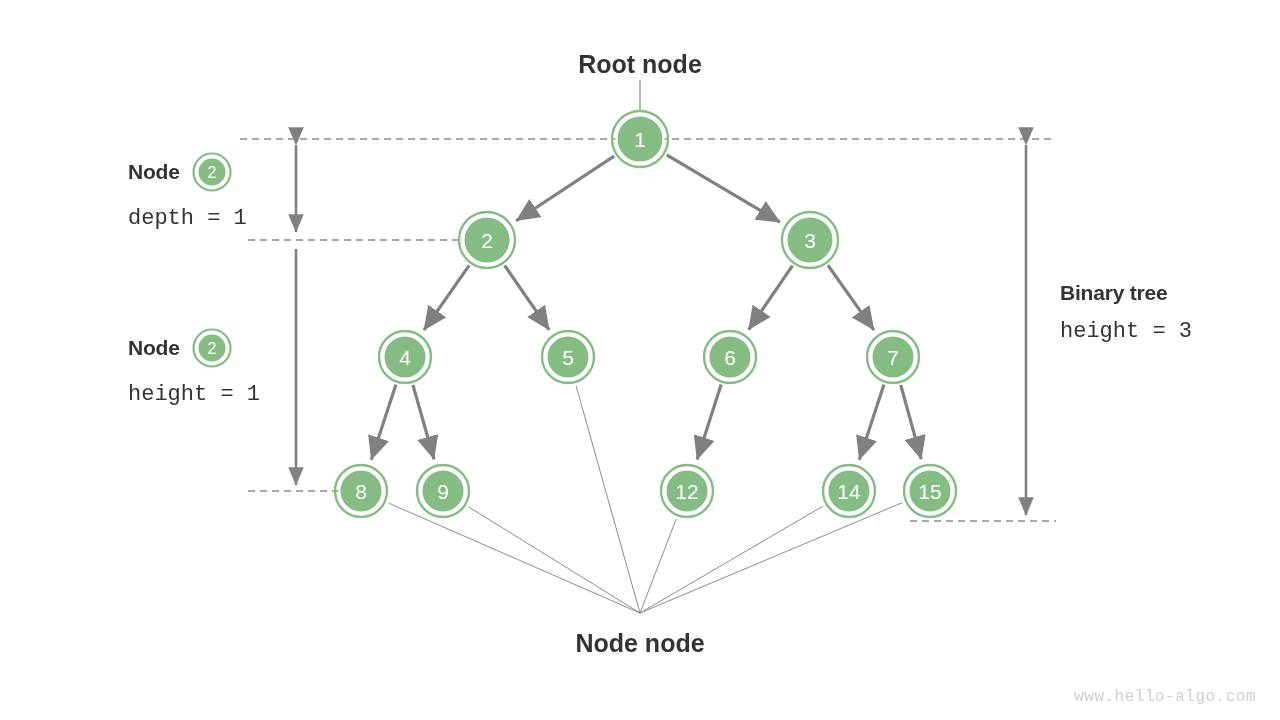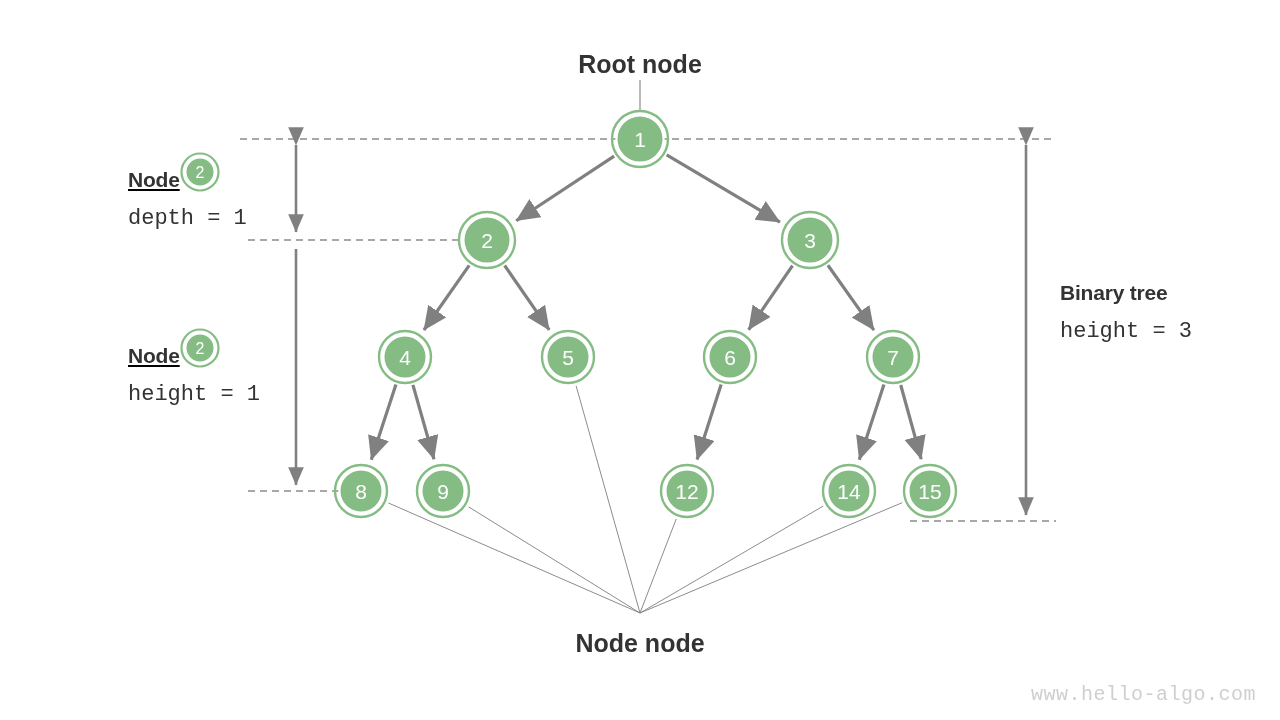--- a/index.html
+++ b/index.html
@@ -41,22 +41,22 @@
   }
   .anno-title {
     font-family: "Liberation Sans", sans-serif;
     font-size: 21px;
     font-weight: bold;
     color: #333333;
     letter-spacing: -0.2px;
   }
   .anno-row {
     display: flex;
-    align-items: flex-end;
-    text-decoration: underline;
+    align-items: center;
+    gap: 12px;
   }
   .anno-code {
     font-family: "Liberation Mono", monospace;
     font-size: 22px;
     color: #333333;
     margin-top: 14px;
     white-space: pre;
   }
   .badge-wrap {
     width: 40px;
@@ -70,21 +70,21 @@
     font-size: 25px;
     font-weight: bold;
     color: #333333;
     white-space: nowrap;
   }
   .watermark {
     position: absolute;
     right: 24px;
     bottom: 14px;
     font-family: "Liberation Mono", monospace;
-    font-size: 20px;
+    font-size: 16px;
     color: #cfcfcf;
     letter-spacing: 0.5px;
   }
 </style>
 </head>
 <body>
 
 <div id="canvas">
 
   <svg class="layer">

